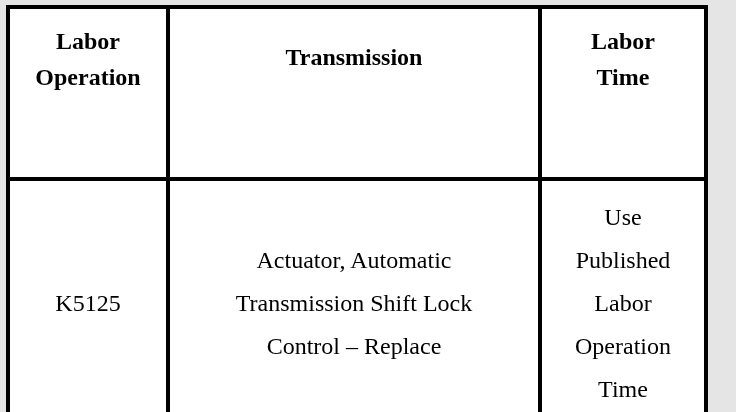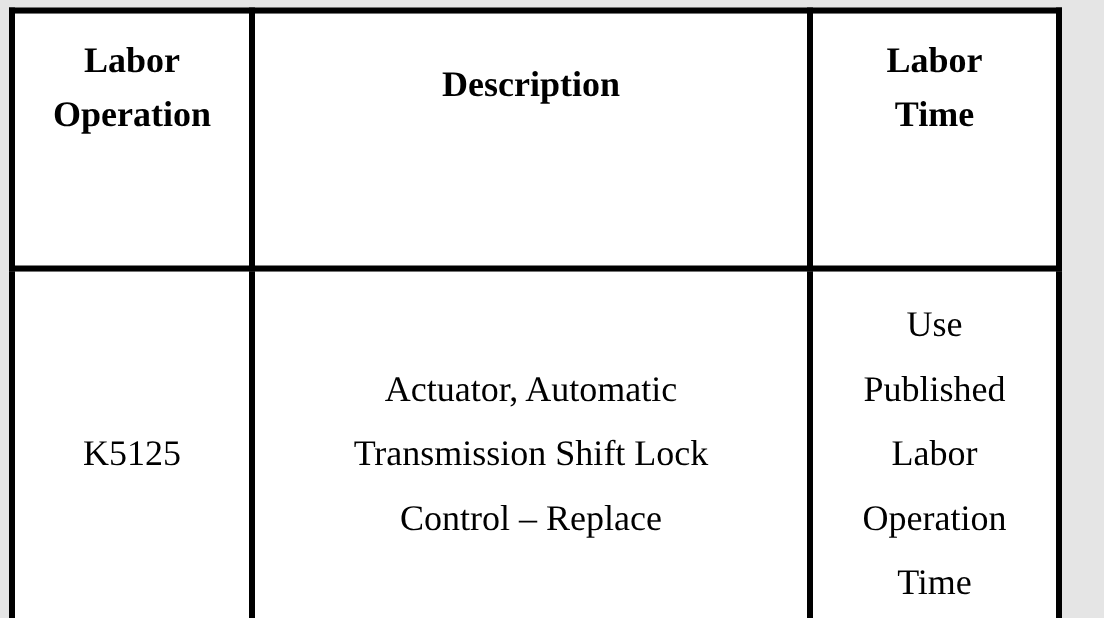--- a/index.html
+++ b/index.html
@@ -66,21 +66,21 @@
   <table class="labor-table">
     <colgroup>
       <col class="c1">
       <col class="c2">
       <col class="c3">
     </colgroup>
     <tbody>
       <tr class="head-row">
         <th>Labor
 Operation</th>
-        <th class="desc-head">Description</th>
+        <th class="desc-head">Transmission</th>
         <th>Labor
 Time</th>
       </tr>
       <tr class="body-row">
         <td>K5125</td>
         <td>Actuator, Automatic
 Transmission Shift Lock
 Control – Replace</td>
         <td>Use
 Published

